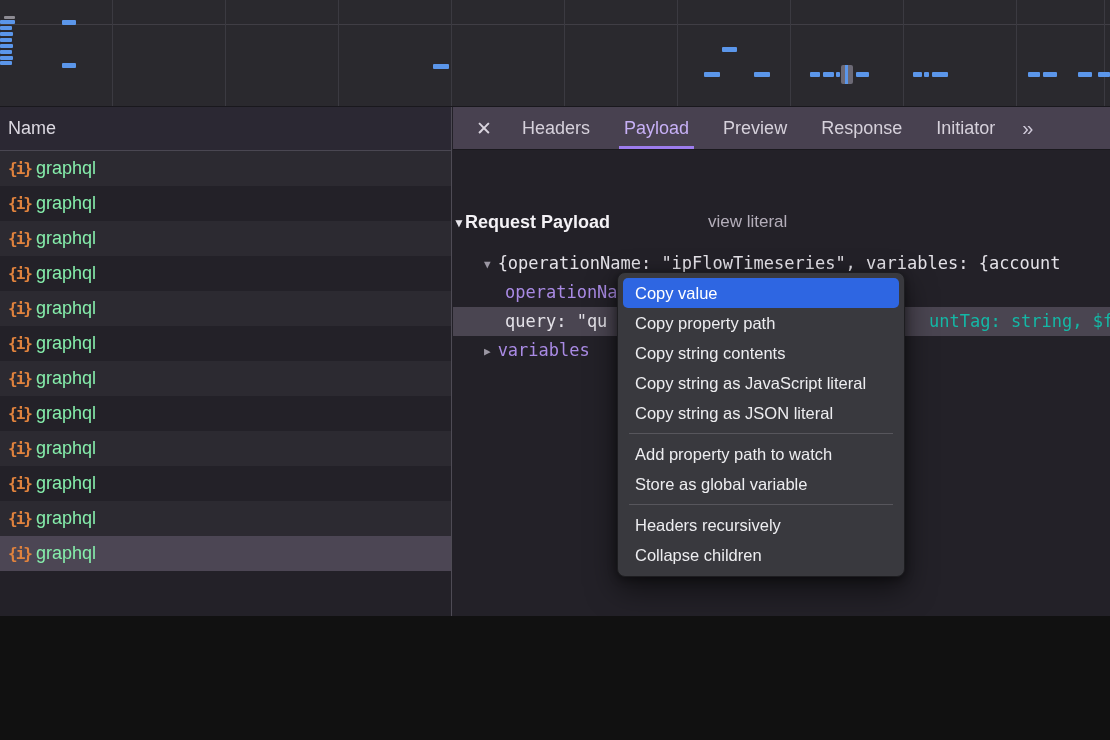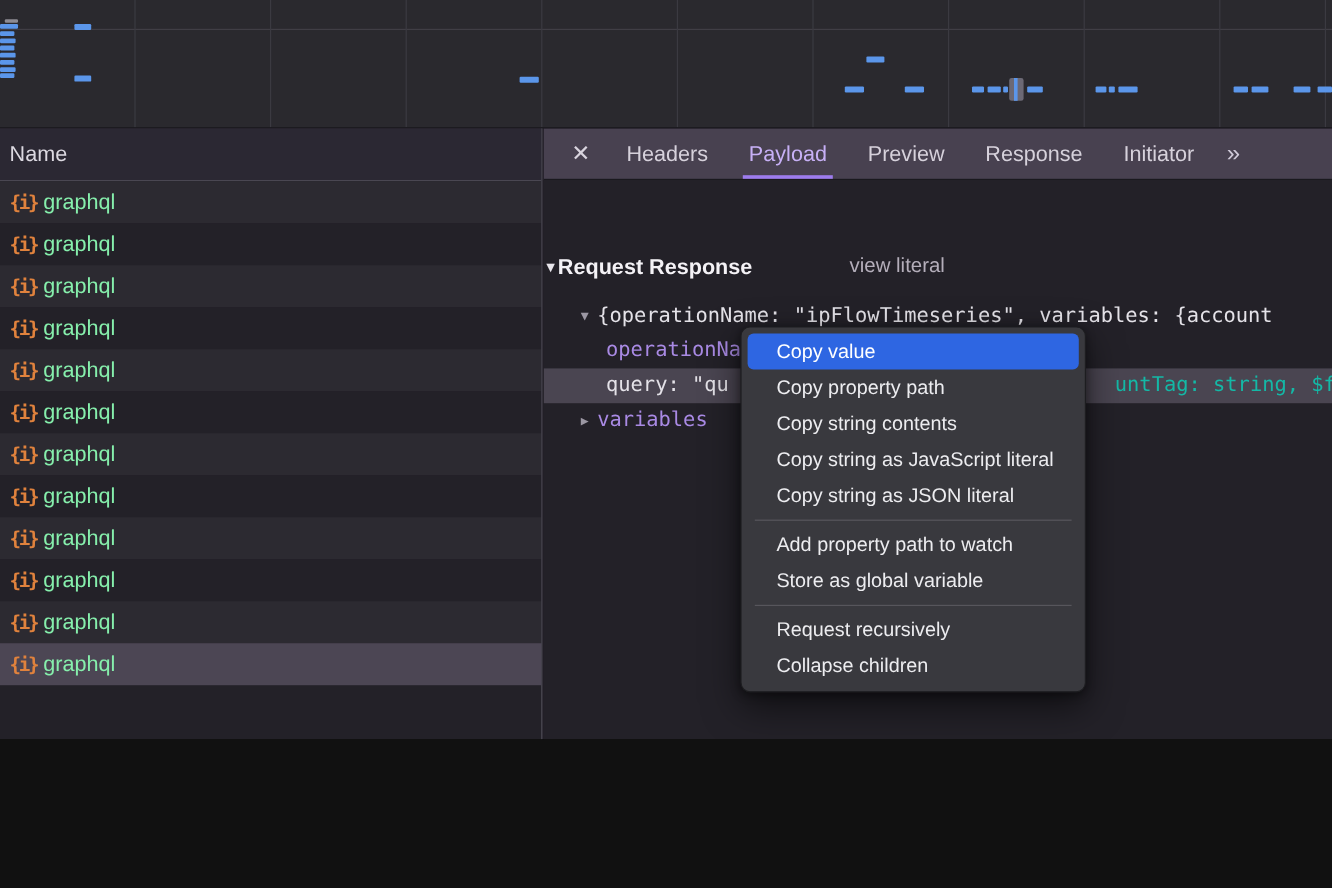--- a/index.html
+++ b/index.html
@@ -67,21 +67,21 @@
   
   .footer{ position:absolute; left:0; top:682px; width:1110px; height:53px;
     background:#232128; border-top:1px solid #4a4752; }
   .footer::after{ content:""; position:absolute; left:452px; top:0; bottom:0; width:1px; background:#4e4b55; }
   .bottom-edge{ position:absolute; left:0; top:735px; width:1110px; height:5px; background:#fafafa; }
   
   .menu{ position:absolute; left:617px; top:272px; width:288px;
     background:#39393e; border:1px solid #1d1d20; border-radius:8px;
     box-shadow:0 12px 30px rgba(0,0,0,.55), 0 2px 8px rgba(0,0,0,.4);
     padding:5px 0 6px 0; z-index:10; }
-  .mi{ height:30px; line-height:30px; margin:0 5px; padding-left:24px; border-radius:5px;
+  .mi{ height:30px; line-height:30px; margin:0 5px; padding-left:12px; border-radius:5px;
     color:#ededf0; font-size:16.5px; }
   .mi.hl{ background:var(--menu-highlight,#2e66e2); color:#ffffff; }
   .msep{ height:1px; background:#57565c; margin:5px 11px; }
 </style>
 </head>
 <body>
 
 <div class="stage">
 
   <div class="overview">
@@ -189,21 +189,21 @@
           <div class="tab active">Payload</div>
           <div class="tab">Preview</div>
           <div class="tab">Response</div>
           <div class="tab">Initiator</div>
         </div>
       <span class="overflow">»</span>
     </div>
 
     <div class="payload">
       <div class="section-row">
-        <span class="tri white">▼</span><span class="section-title">Request Response</span>
+        <span class="tri white">▼</span><span class="section-title">Request Payload</span>
         <span class="view-source">view literal</span>
       </div>
 
       <div class="trow row-preview">
         <span class="tri">▼</span><span class="white-text">{operationName: "ipFlowTimeseries", variables: {account</span>
       </div>
 
       <div class="trow row-op">
         <span class="key">operationName</span><span class="colon">: </span><span class="str">"ipFlowTimeseries"</span>
       </div>
@@ -224,18 +224,18 @@
   <div class="menu">
       <div class="mi hl">Copy value</div>
       <div class="mi">Copy property path</div>
       <div class="mi">Copy string contents</div>
       <div class="mi">Copy string as JavaScript literal</div>
       <div class="mi">Copy string as JSON literal</div>
       <div class="msep"></div>
       <div class="mi">Add property path to watch</div>
       <div class="mi">Store as global variable</div>
       <div class="msep"></div>
-      <div class="mi">Request recursively</div>
+      <div class="mi">Headers recursively</div>
       <div class="mi">Collapse children</div>
     </div>
 
   <div class="bottom-edge"></div>
 </div>
 
 </body></html>

